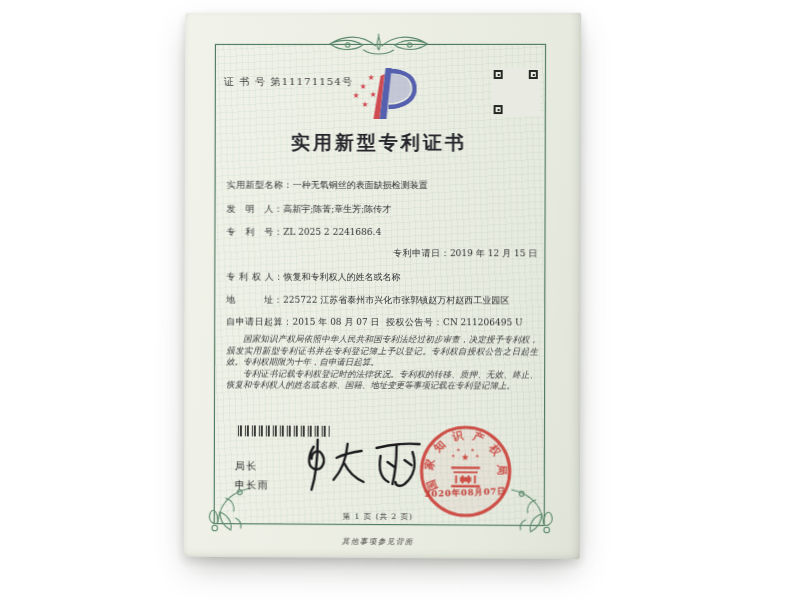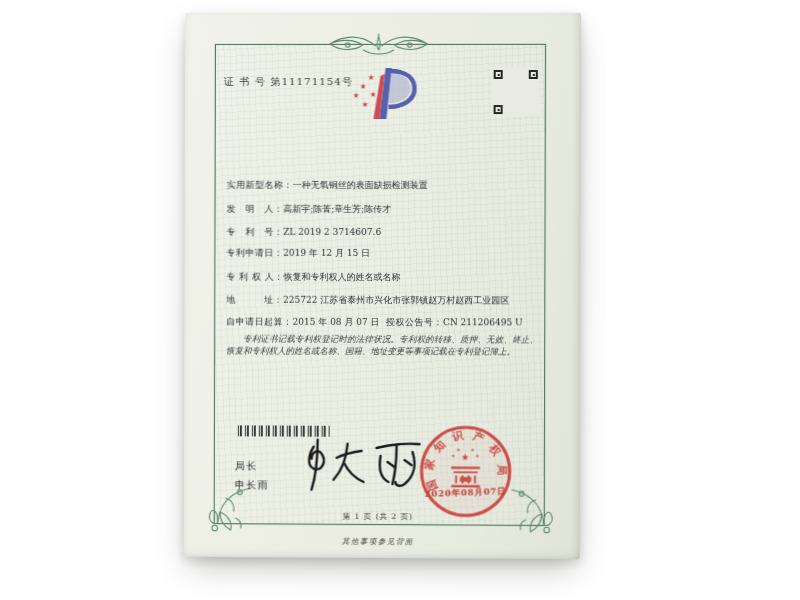--- a/index.html
+++ b/index.html
@@ -51,21 +51,21 @@
   .qr .f-tl{left:0;top:0;} .qr .f-tr{right:0;top:0;} .qr .f-bl{left:0;bottom:0;}
   .title{
     position:absolute;left:30px;top:117px;width:329px;
     text-align:center;font-size:19px;font-weight:bold;letter-spacing:3px;
     color:#24242a;white-space:nowrap;
   }
   
   .fields{position:absolute;left:42px;top:0;width:311px;}
   .row{position:absolute;left:0;width:311px;font-size:9px;color:#2e2e30;white-space:nowrap;}
   .row .lab{letter-spacing:.5px;}
-  .r0{top:166px;} .r1{top:190px;} .r2{top:213px;} .r3{top:234px;}
+  .r0{top:166px;} .r1{top:190px;} .r2{top:213px;} .r3{top:234px;text-align:right;}
   .r4{top:258px;} .r5{top:281px;} .r6{top:303px;}
   .gaz{position:absolute;left:160px;top:0;}
   
   .legal{
     position:absolute;left:42px;top:321px;width:312px;
     font-size:8.5px;line-height:11.5px;color:#3a3a3c;
     font-style:italic;text-align:justify;
   }
   .legal p{margin:0;text-indent:2em;}
   
@@ -162,35 +162,37 @@
       </g>
     </svg>
   </div>
 
   <div class="qr">
     <span class="finder f-tl"></span>
     <span class="finder f-tr"></span>
     <span class="finder f-bl"></span>
   </div>
 
+  <div class="title">实用新型专利证书</div>
 
   <div class="fields">
     <div class="row r0"><span class="lab">实用新型名称：</span><span>一种无氧铜丝的表面缺损检测装置</span></div>
     <div class="row r1"><span class="lab">发　明　人：</span><span>高新宇;陈菁;章生芳;陈传才</span></div>
-    <div class="row r2"><span class="lab">专　利　号：</span><span>ZL 2019 2 3714607.6</span></div>
+    <div class="row r2"><span class="lab">专　利　号：</span><span>ZL 2025 2 2241686.4</span></div>
     <div class="row r3"><span class="lab">专利申请日：</span><span>2019 年 12 月 15 日</span></div>
     <div class="row r4"><span class="lab">专 利 权 人：</span><span>恢复和专利权人的姓名或名称</span></div>
     <div class="row r5"><span class="lab">地　　　址：</span><span>225722 江苏省泰州市兴化市张郭镇赵万村赵西工业园区</span></div>
     <div class="row r6">
       <span class="lab">自申请日起算：</span><span>2015 年 08 月 07 日</span>
       <span class="gaz"><span class="lab">授权公告号：</span><span>CN 211206495 U</span></span>
     </div>
   </div>
 
   <div class="legal">
+    <p>国家知识产权局依照中华人民共和国专利法经过初步审查，决定授予专利权，颁发实用新型专利证书并在专利登记簿上予以登记。专利权自授权公告之日起生效。专利权期限为十年，自申请日起算。</p>
     <p>专利证书记载专利权登记时的法律状况。专利权的转移、质押、无效、终止、恢复和专利权人的姓名或名称、国籍、地址变更等事项记载在专利登记簿上。</p>
   </div>
 
   <div class="barcode"></div>
 
   <div class="director">
     <div>局长</div>
     <div>申长雨</div>
   </div>
 

